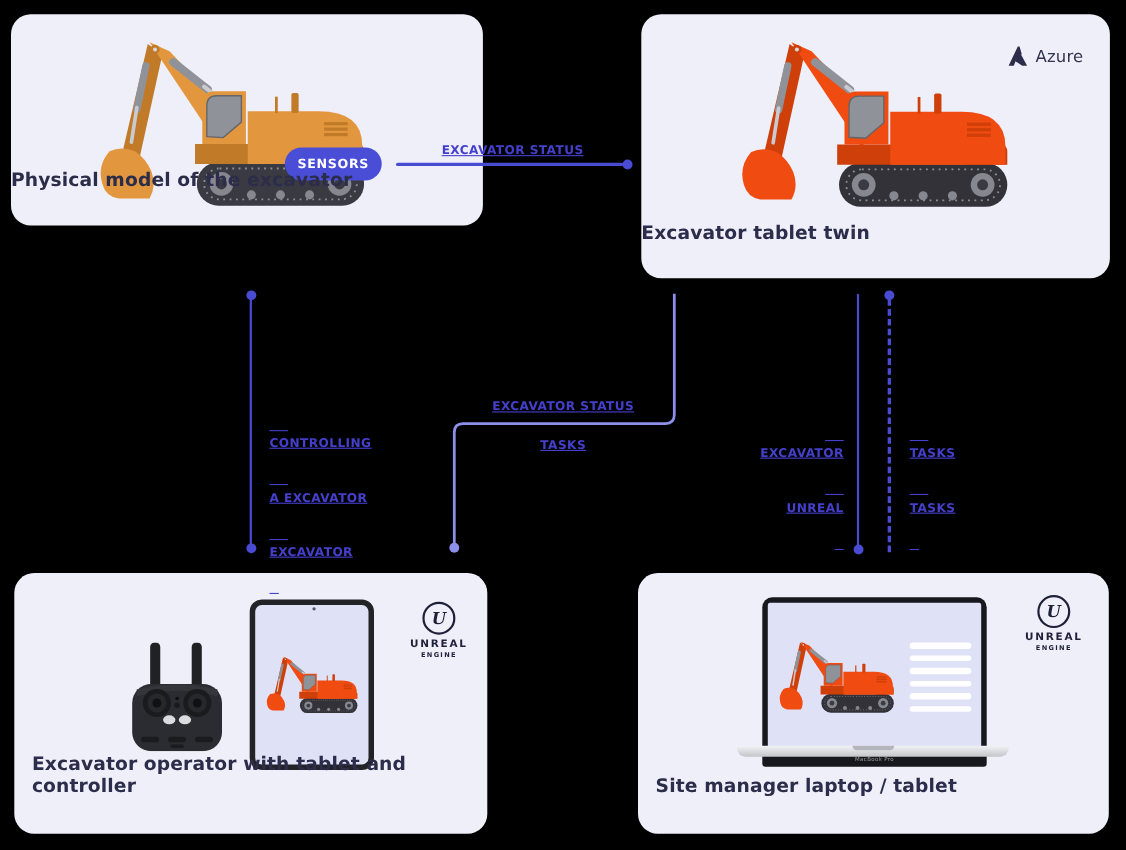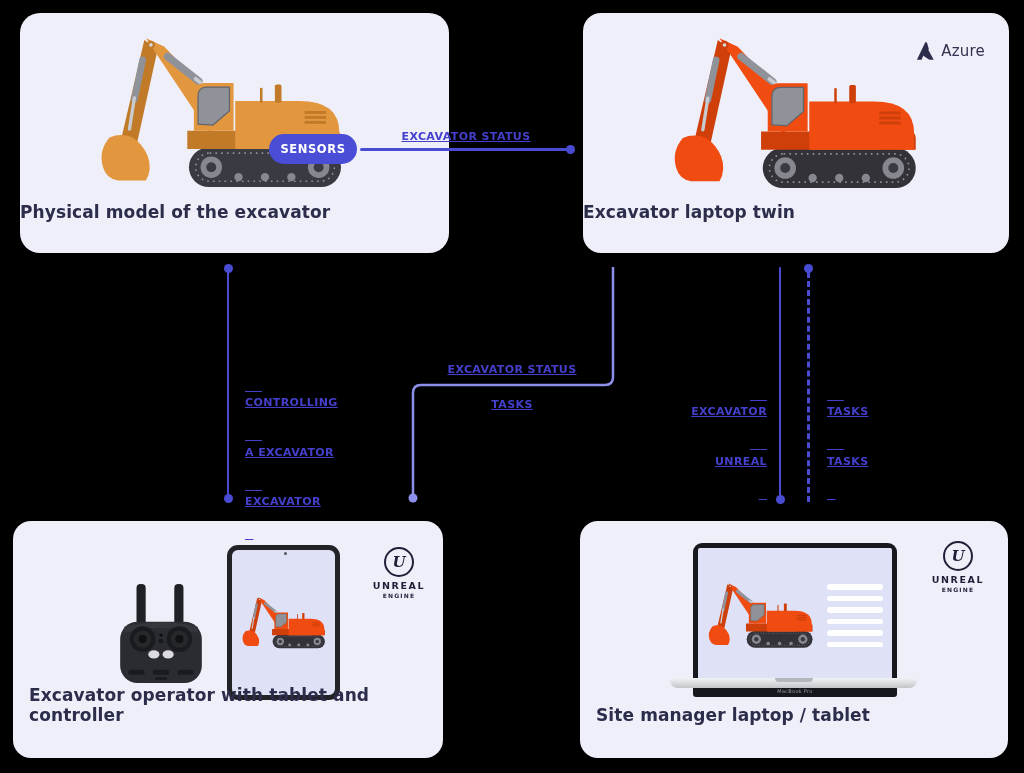--- a/index.html
+++ b/index.html
@@ -1,19 +1,19 @@
 <!DOCTYPE html>
 <html><head>
 <meta charset="utf-8">
 <style>
   html,body{margin:0;padding:0;background:#000;}
   .stage{position:relative;width:1024px;height:773px;background:#000;overflow:hidden;
          font-family:"DejaVu Sans","Liberation Sans",sans-serif;}
   .card{position:absolute;background:#EFEFFA;border-radius:18px;text-decoration:underline;}
-  #card-physical{left:20px;top:13px;width:429px;height:240px;border-radius:20px;}
+  #card-physical{left:10px;top:13px;width:429px;height:192px;}
   #card-twin{left:583px;top:13px;width:426px;height:240px;}
   #card-operator{left:13px;top:521px;width:430px;height:237px;}
   #card-manager{left:580px;top:521px;width:428px;height:237px;}
   .card-title{position:absolute;left:0;right:0;bottom:17px;text-align:left;
               font-size:17px;font-weight:bold;color:#2B2D4A;letter-spacing:.1px;}
   #card-operator .card-title,#card-manager .card-title{bottom:19px;margin-left:16px;}
 
   
   .vline{position:absolute;width:2.5px;background:#4A4BD3;border-radius:2px;}
   .hline{position:absolute;height:2.5px;background:#4A4BD3;border-radius:2px;}
@@ -133,21 +133,21 @@
     <div class="azure-logo">
       <svg width="22" height="22" viewBox="0 0 24 24">
         <path fill="#2B2D4A" d="M12.3 2.5 3.2 21.5h5.1l1.9-4.6 6-7.1-2.2-7.3z"></path>
         <path fill="#2B2D4A" d="M14.7 8.9 9.8 17l6.9 4.5h4.8z"></path>
       </svg>
       <span class="az-text">Azure</span>
     </div>
     <svg class="exc exc-red" style="position:absolute;left:88px;top:22px" width="250" height="158" viewBox="0 0 300 190">
       <use href="#exc"></use>
     </svg>
-    <h2 class="card-title">Excavator laptop twin</h2>
+    <h2 class="card-title">Excavator tablet twin</h2>
   </section>
 
   <section class="card" id="card-operator">
     <div class="unreal-logo">
       <div class="ue-circle">
         <span>U</span>
         </div>
       <div class="ue-name">UNREAL</div>
       <div class="ue-sub">ENGINE</div>
     </div>

